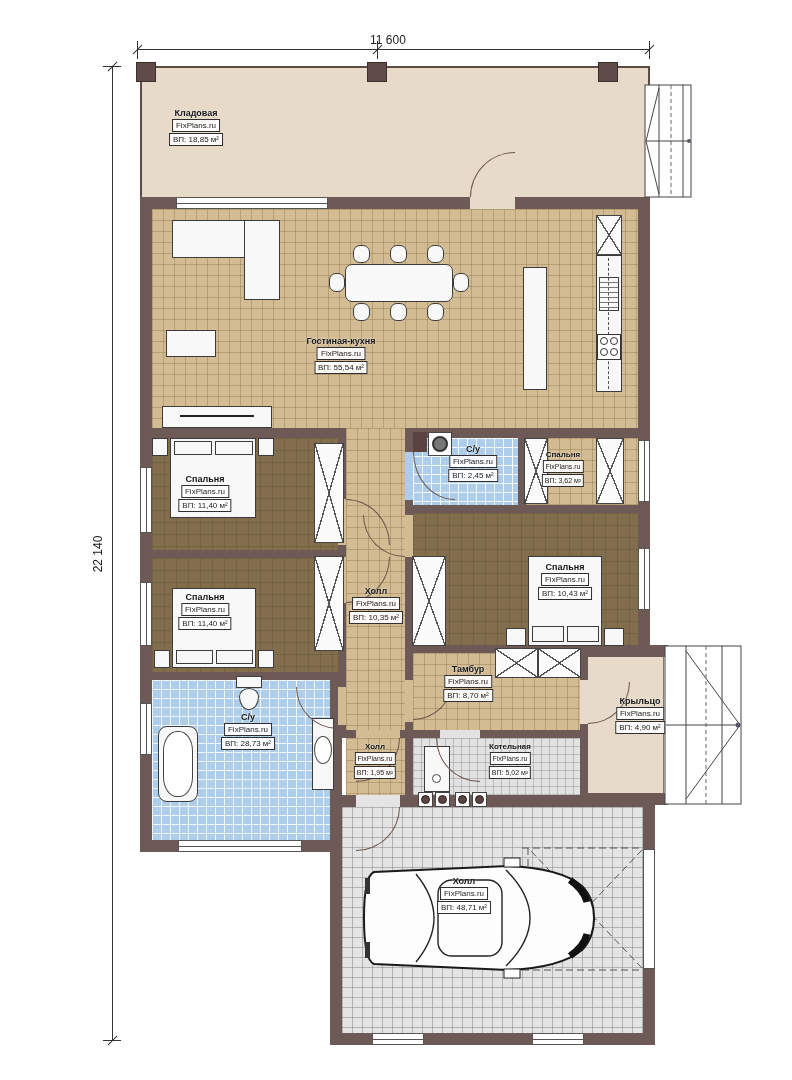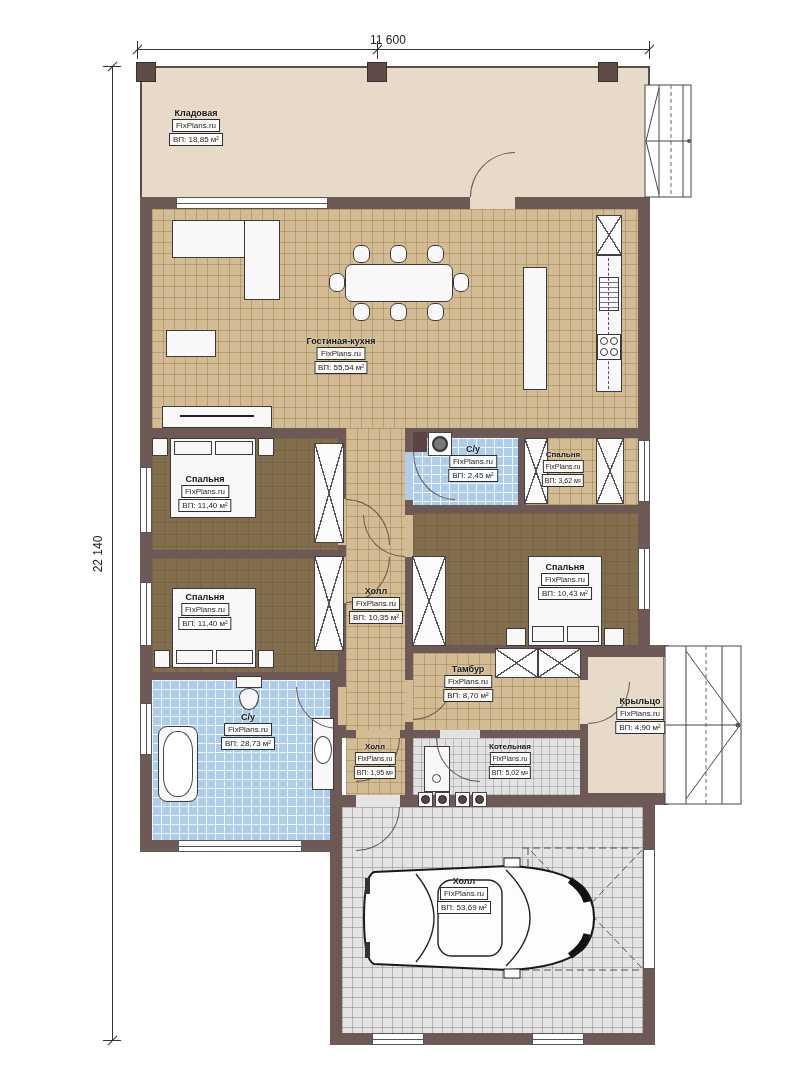--- a/index.html
+++ b/index.html
@@ -370,16 +370,16 @@
 
   <div class="rlabel sm" style="left:510px;top:742px">
     <div class="rname">Котельная</div>
     <div class="bx">FixPlans.ru</div>
     <div class="bx">ВП: 5,02 м²</div>
   </div>
 
   <div class="rlabel" style="left:464px;top:876px">
     <div class="rname">Холл</div>
     <div class="bx">FixPlans.ru</div>
-    <div class="bx">ВП: 53,69 м²</div>
+    <div class="bx">ВП: 48,71 м²</div>
   </div>
 
 </div>
 
 </body></html>

